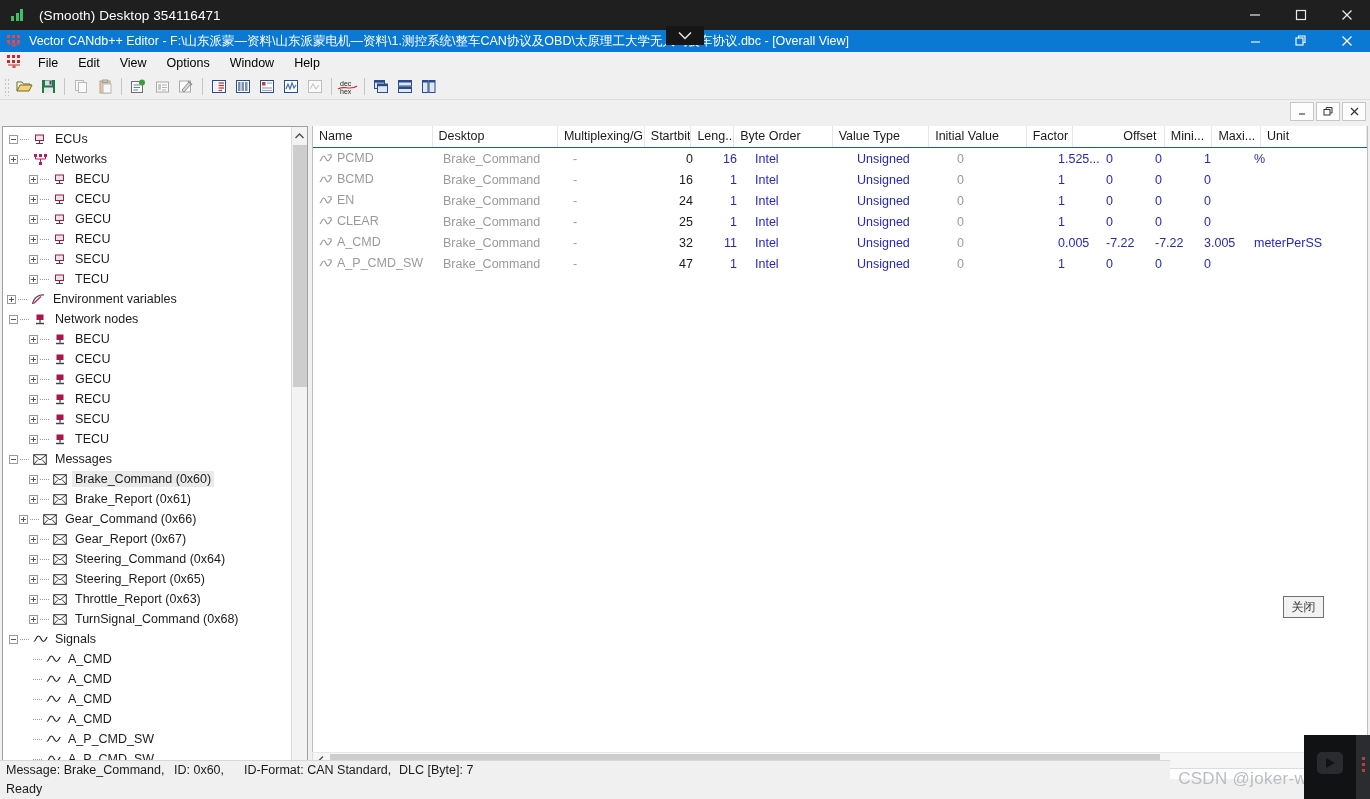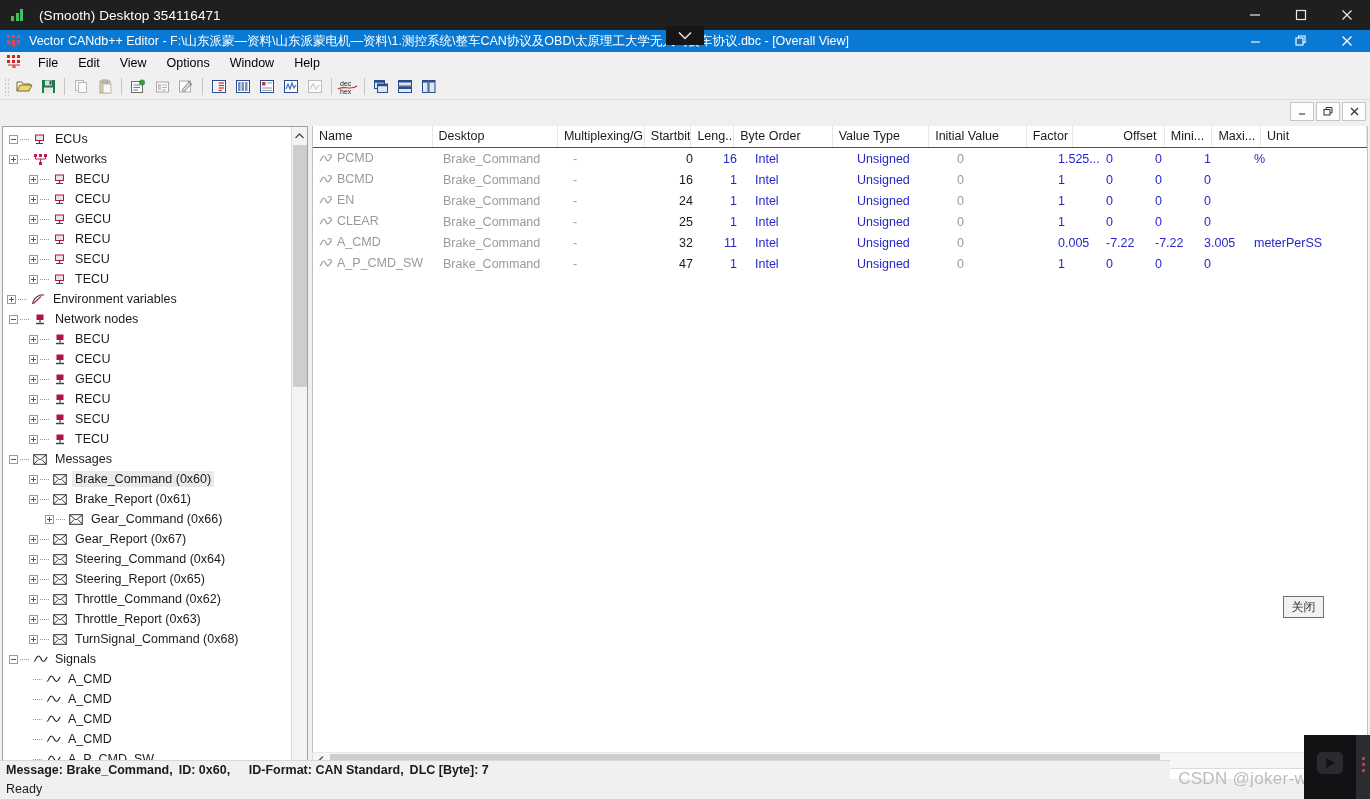--- a/index.html
+++ b/index.html
@@ -125,21 +125,21 @@
   .close-btn {
     position: absolute; left: 1283px; top: 566px; width: 41px; height: 22px;
     border: 1px solid #707070; background: #f2f2f2; color: #333;
     font-size: 12px; display: flex; align-items: center; justify-content: center;
   }
 
   
   .status1 {
     position: absolute; left: 0; top: 760px; width: 1170px; height: 19px;
     background: #f0f0f0; border-top: 1px solid #d8d8d8;
-    display: flex; align-items: center; font-size: 12.5px; color: #1a1a1a; font-weight: bold;
+    display: flex; align-items: center; font-size: 12.5px; color: #1a1a1a;
   }
   .status2 {
     position: absolute; left: 0; top: 779px; width: 1370px; height: 20px;
     background: #f0f0f0; display: flex; align-items: center; font-size: 12.5px; color: #1a1a1a;
   }
   .st-cell { padding-left: 6px; }
 
   .watermark {
     position: absolute; right: 58px; bottom: 10px; font-size: 17px; color: #b9bcc2;
     letter-spacing: .3px; z-index: 25; pointer-events: none;
@@ -614,21 +614,21 @@
               <span class="expander plus"></span>
               <span class="dots"></span>
               <span class="ticon">
                 <svg width="14" height="11" viewBox="0 0 14 11">
                   <rect x="0.7" y="0.7" width="12.6" height="9.6" fill="#ffffff" stroke="#333" stroke-width="1"></rect>
                   <path d="M0.9 1 L7 6 L13.1 1 M0.9 10 L5 5.6 M13.1 10 L9 5.6" fill="none" stroke="#333" stroke-width="1"></path>
                 </svg>
               </span>
               <span class="tlabel">Brake_Report (0x61)</span>
             </div>
-            <div class="tnode" style="padding-left: 42px;">
+            <div class="tnode" style="padding-left: 16px;">
               <span class="expander plus"></span>
               <span class="dots"></span>
               <span class="ticon">
                 <svg width="14" height="11" viewBox="0 0 14 11">
                   <rect x="0.7" y="0.7" width="12.6" height="9.6" fill="#ffffff" stroke="#333" stroke-width="1"></rect>
                   <path d="M0.9 1 L7 6 L13.1 1 M0.9 10 L5 5.6 M13.1 10 L9 5.6" fill="none" stroke="#333" stroke-width="1"></path>
                 </svg>
               </span>
               <span class="tlabel">Gear_Command (0x66)</span>
             </div>
@@ -657,31 +657,20 @@
             <div class="tnode" style="padding-left: 26px;">
               <span class="expander plus"></span>
               <span class="dots"></span>
               <span class="ticon">
                 <svg width="14" height="11" viewBox="0 0 14 11">
                   <rect x="0.7" y="0.7" width="12.6" height="9.6" fill="#ffffff" stroke="#333" stroke-width="1"></rect>
                   <path d="M0.9 1 L7 6 L13.1 1 M0.9 10 L5 5.6 M13.1 10 L9 5.6" fill="none" stroke="#333" stroke-width="1"></path>
                 </svg>
               </span>
               <span class="tlabel">Steering_Report (0x65)</span>
-            </div>
-            <div class="tnode" style="padding-left: 26px;">
-              <span class="expander plus"></span>
-              <span class="dots"></span>
-              <span class="ticon">
-                <svg width="14" height="11" viewBox="0 0 14 11">
-                  <rect x="0.7" y="0.7" width="12.6" height="9.6" fill="#ffffff" stroke="#333" stroke-width="1"></rect>
-                  <path d="M0.9 1 L7 6 L13.1 1 M0.9 10 L5 5.6 M13.1 10 L9 5.6" fill="none" stroke="#333" stroke-width="1"></path>
-                </svg>
-              </span>
-              <span class="tlabel">Throttle_Command (0x62)</span>
             </div>
             <div class="tnode" style="padding-left: 26px;">
               <span class="expander plus"></span>
               <span class="dots"></span>
               <span class="ticon">
                 <svg width="14" height="11" viewBox="0 0 14 11">
                   <rect x="0.7" y="0.7" width="12.6" height="9.6" fill="#ffffff" stroke="#333" stroke-width="1"></rect>
                   <path d="M0.9 1 L7 6 L13.1 1 M0.9 10 L5 5.6 M13.1 10 L9 5.6" fill="none" stroke="#333" stroke-width="1"></path>
                 </svg>
               </span>

